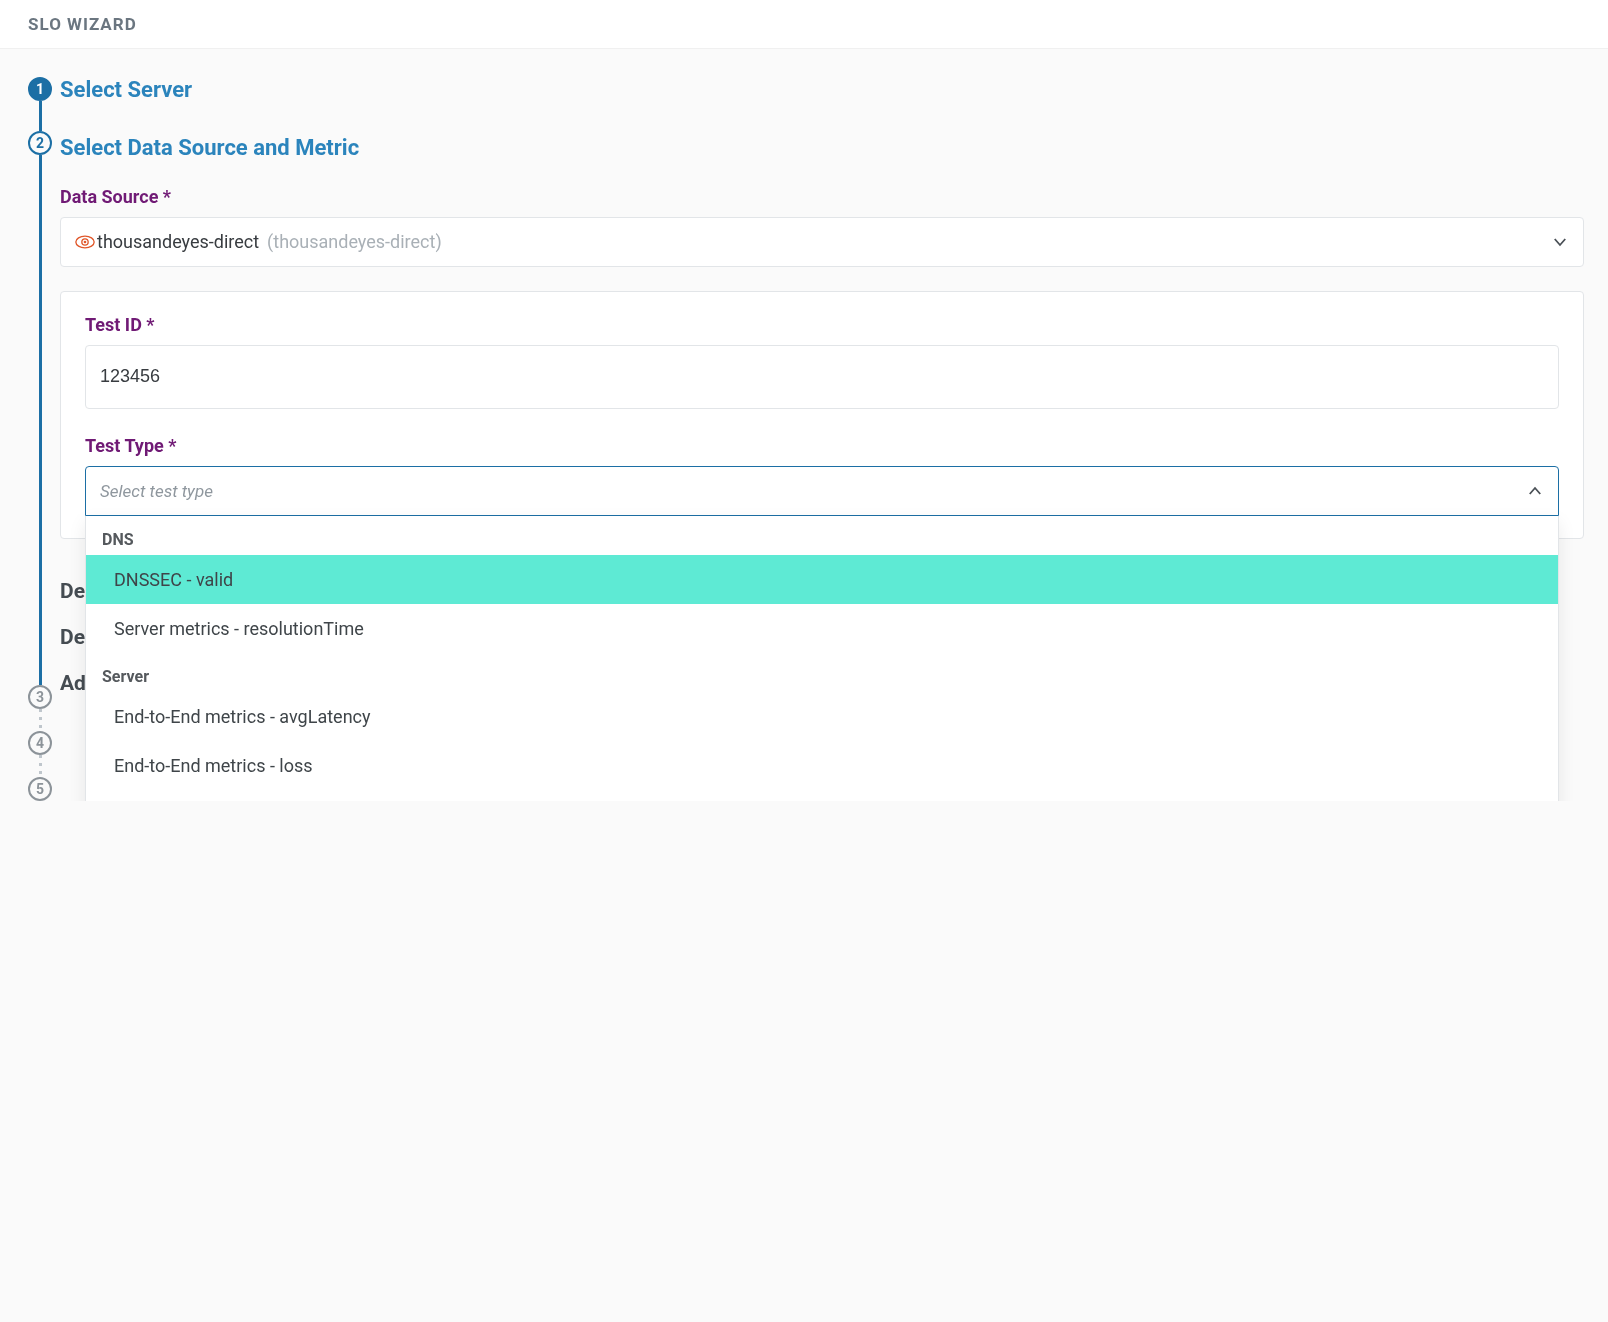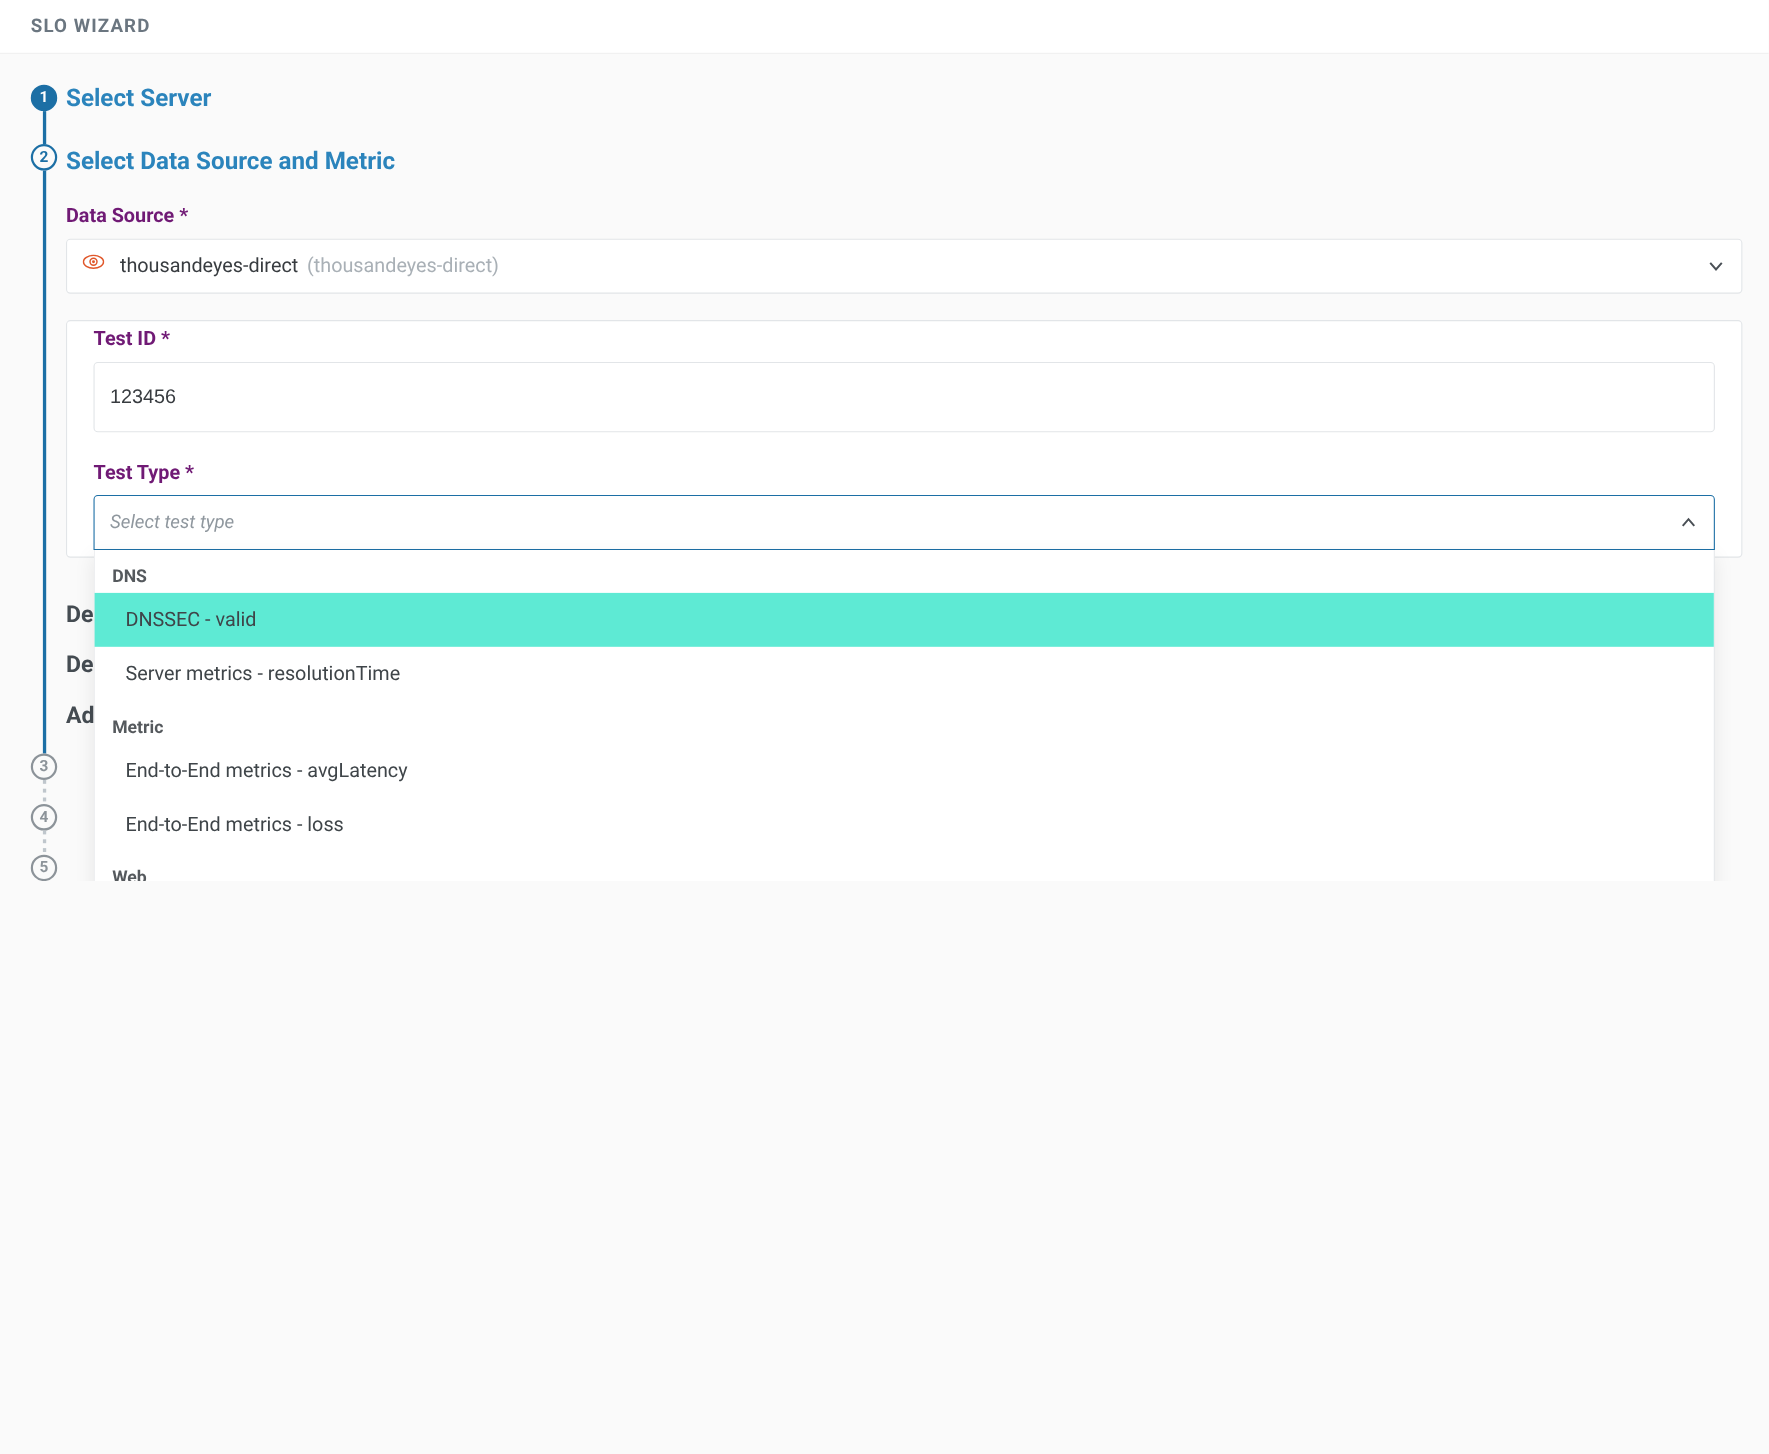--- a/index.html
+++ b/index.html
@@ -80,36 +80,36 @@
       background: #fff;
       border: 1px solid #e2e5e8;
       border-radius: 4px;
       height: 50px;
       display: flex;
       align-items: center;
       padding: 0 14px;
       justify-content: space-between;
       cursor: pointer;
     }
-    .select-box .left { display: flex; gap: 14px; }
+    .select-box .left { display: flex; align-items: center; gap: 2px; }
     .select-box .name { font-size: 18px; color: #383c40; }
     .select-box .hint { font-size: 18px; color: #a9b0b6; margin-left: 4px; }
     .select-box.open {
       border: 1.8px solid #1c6fa5;
       border-radius: 4px 4px 0 0;
     }
     .select-box .placeholder { font-style: italic; color: #8f979e; font-size: 17px; }
     .eye-icon svg { width: 20px; height: 14px; display: block; }
     .chev svg { width: 18px; height: 18px; display: block; stroke: #4a5056; stroke-width: 2.4; fill: none; }
     .section-box {
       background: #fff;
       border: 1px solid #e2e5e8;
       border-radius: 4px;
       margin-top: 24px;
-      padding: 6px 24px;
+      padding: 22px 24px;
     }
     .input {
       width: 100%;
       height: 64px;
       border: 1px solid #e2e5e8;
       border-radius: 4px;
       padding: 0 14px;
       font-size: 18px;
       color: #383c40;
       background: #fff;
@@ -208,21 +208,21 @@
                   <polyline points="5 16 12 8 19 16"></polyline>
                 </svg>
             </span>
           </div>
 
           <div class="dropdown-menu">
             <div class="dd-group">DNS</div>
             <div class="dd-item highlight">DNSSEC - valid</div>
             <div class="dd-item">Server metrics - resolutionTime</div>
 
-            <div class="dd-group">Metric</div>
+            <div class="dd-group">Server</div>
             <div class="dd-item">End-to-End metrics - avgLatency</div>
             <div class="dd-item">End-to-End metrics - loss</div>
 
             <div class="dd-group">Web</div>
             <div class="dd-item">HTTP server - responseCode</div>
             <div class="dd-item">HTTP server - responseTime</div>
           </div>
         </div>
       </div>
 

